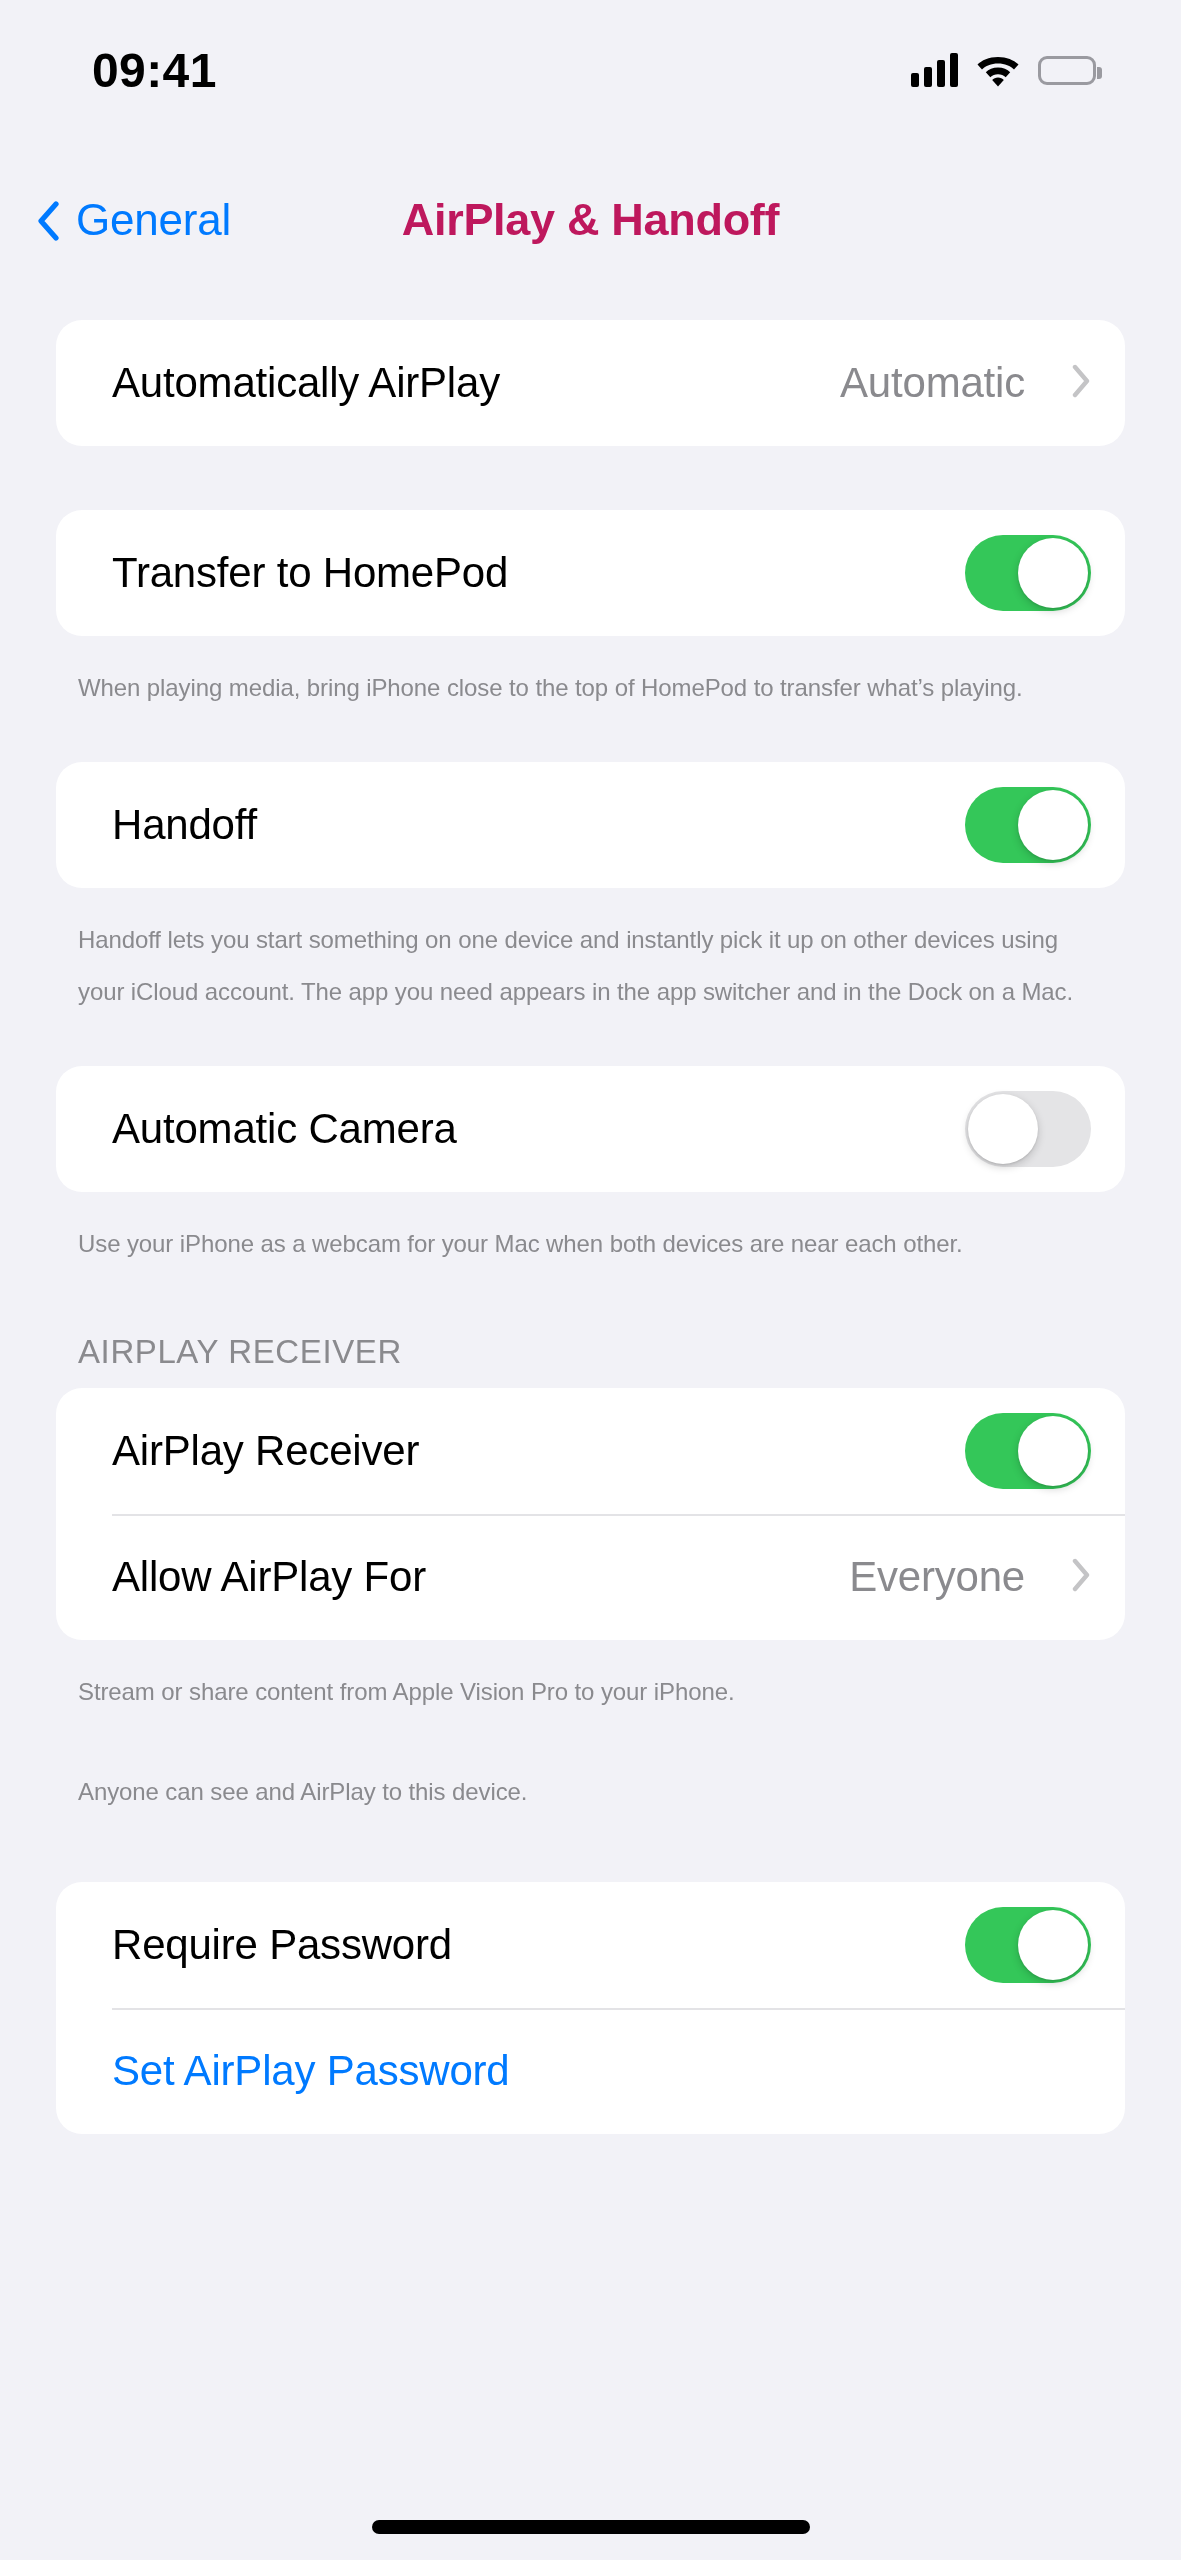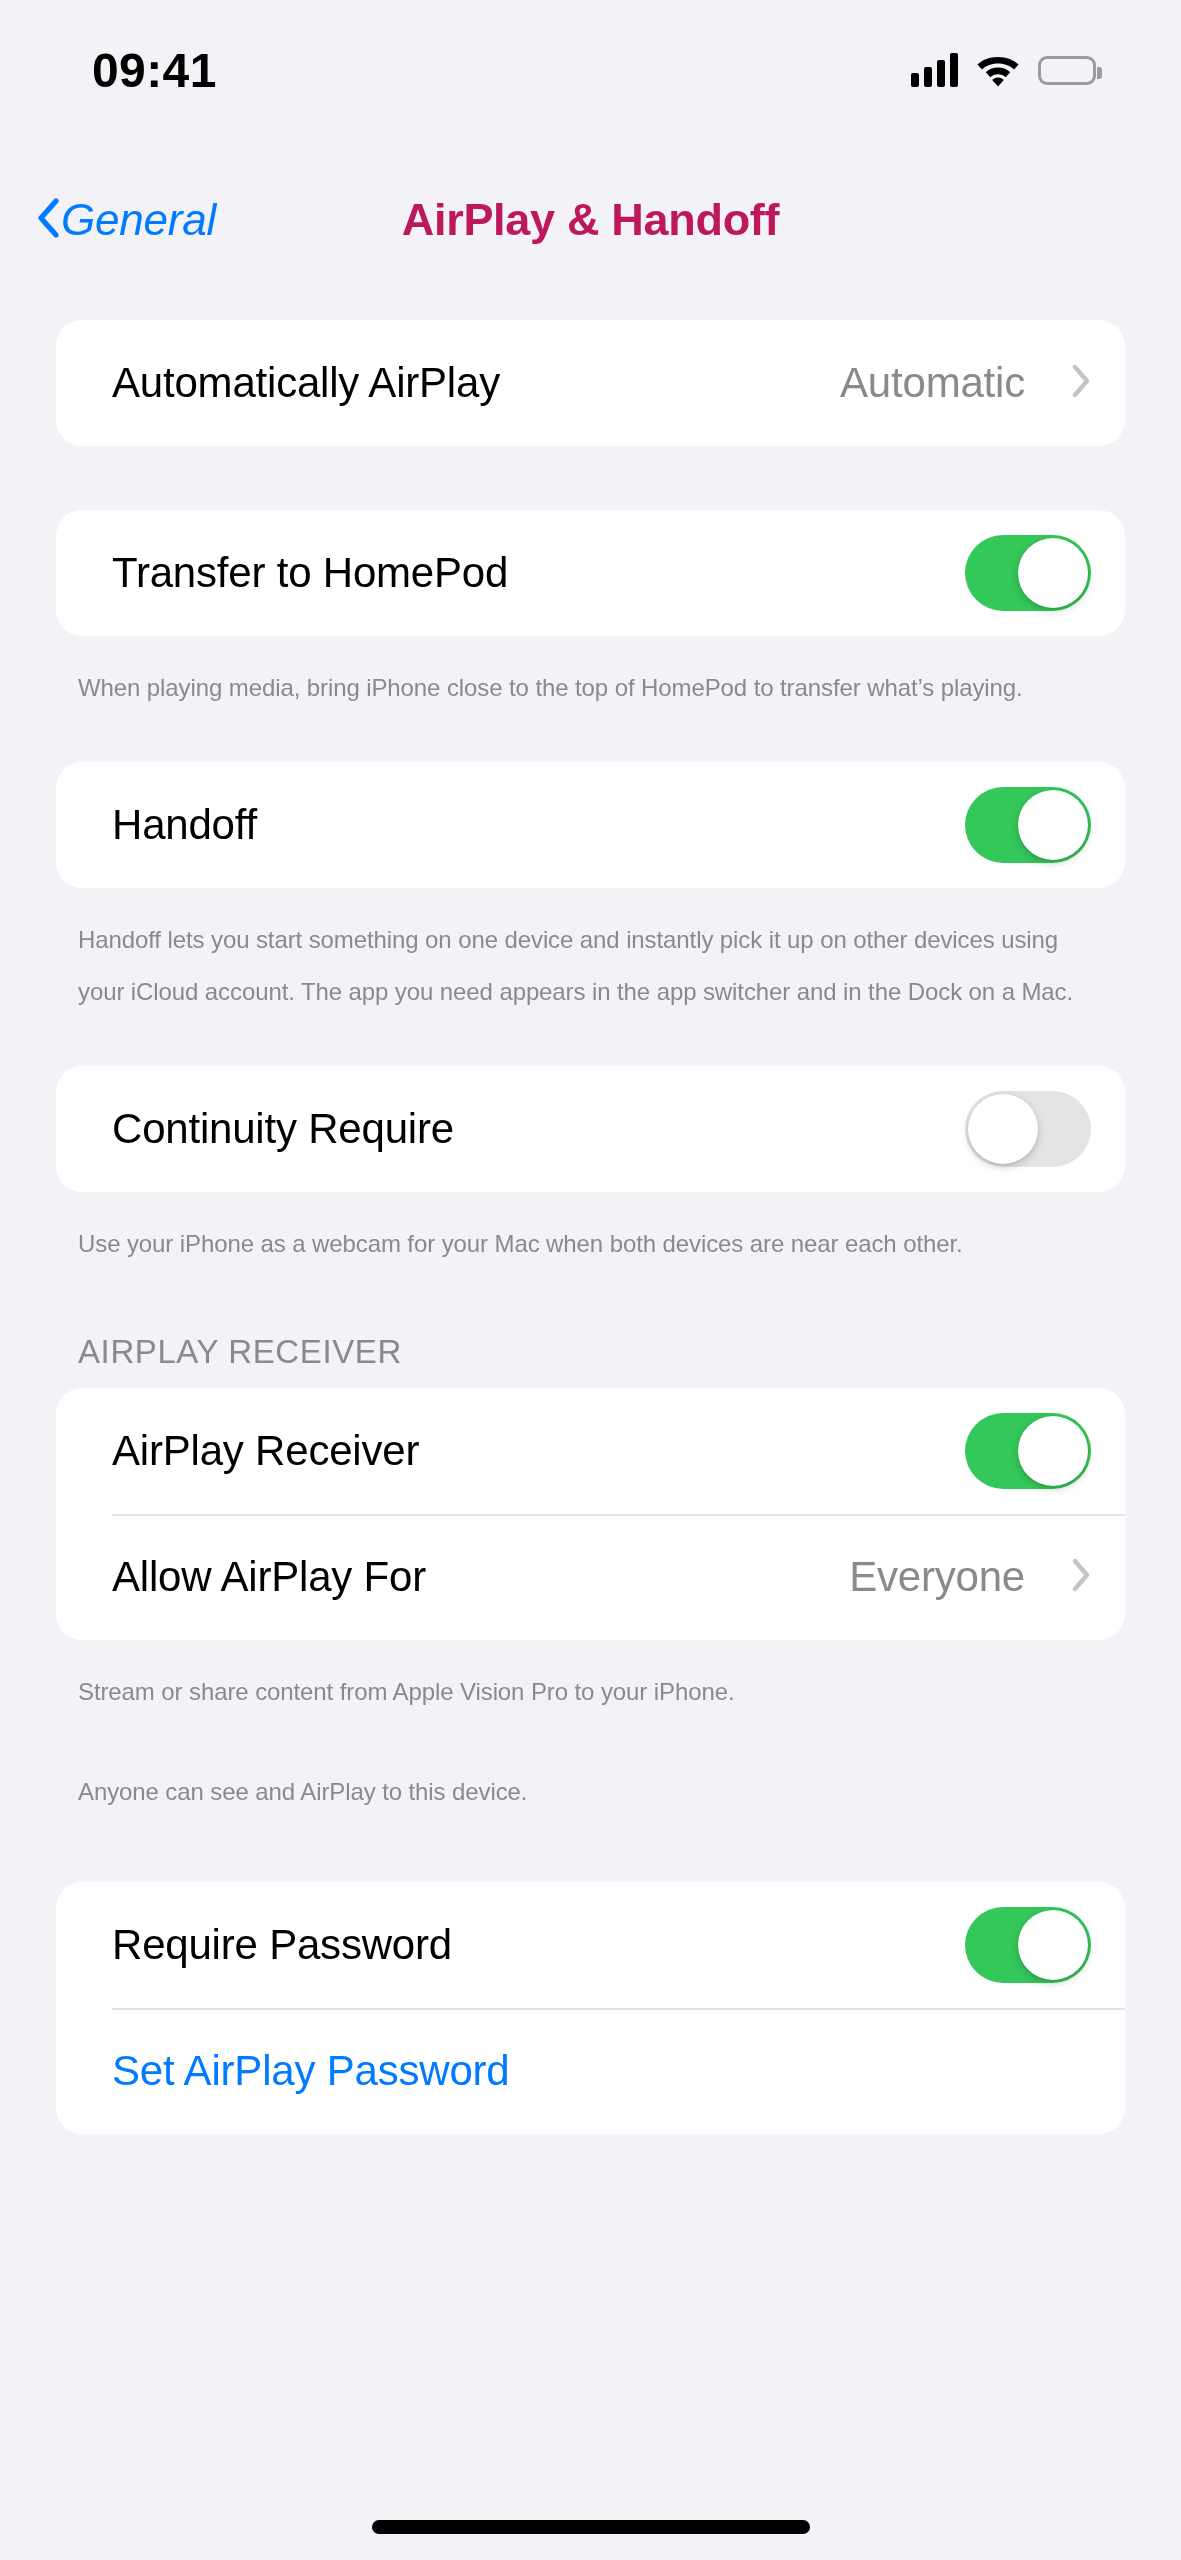--- a/index.html
+++ b/index.html
@@ -77,24 +77,23 @@
     position: absolute;
     top: 170px; left: 0;
     width: 1181px;
     height: 100px;
   }
   .back-btn {
     position: absolute;
     left: 36px; top: 50%;
     transform: translateY(-50%);
     display: flex;
-    align-items: center;
-    gap: 1px;
+    align-items: flex-end;
+    gap: 16px;
     cursor: pointer;
-    font-style: italic;
   }
   .chev-back {
     width: 24px; height: 40px;
   }
   .back-label {
     font-size: 44px;
     color: #007AFF;
     letter-spacing: -0.2px;
   }
   .nav-title {
@@ -284,21 +283,21 @@
             <span class="knob"></span>
           </span>
       </div>
     </div>
     <div class="footer">Handoff lets you start something on one device and instantly pick it up on other devices using your iCloud account. The app you need appears in the app switcher and in the Dock on a Mac.</div>
 
     <div class="gap-md"></div>
 
     <div class="card">
       <div class="row">
-        <span class="row-label">Continuity Require</span>
+        <span class="row-label">Automatic Camera</span>
         <span class="toggle off">
             <span class="knob"></span>
           </span>
       </div>
     </div>
     <div class="footer">Use your iPhone as a webcam for your Mac when both devices are near each other.</div>
 
     <div class="group-header">AIRPLAY RECEIVER</div>
     <div class="card">
       <div class="row">

